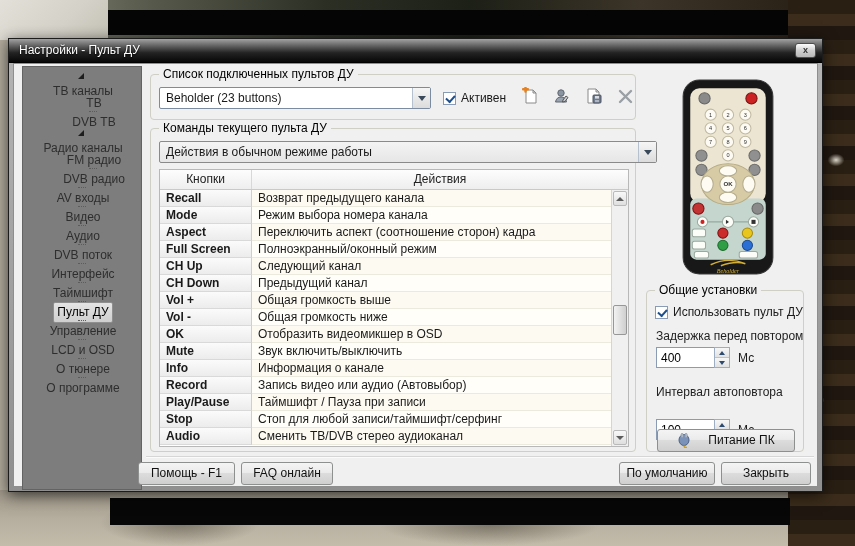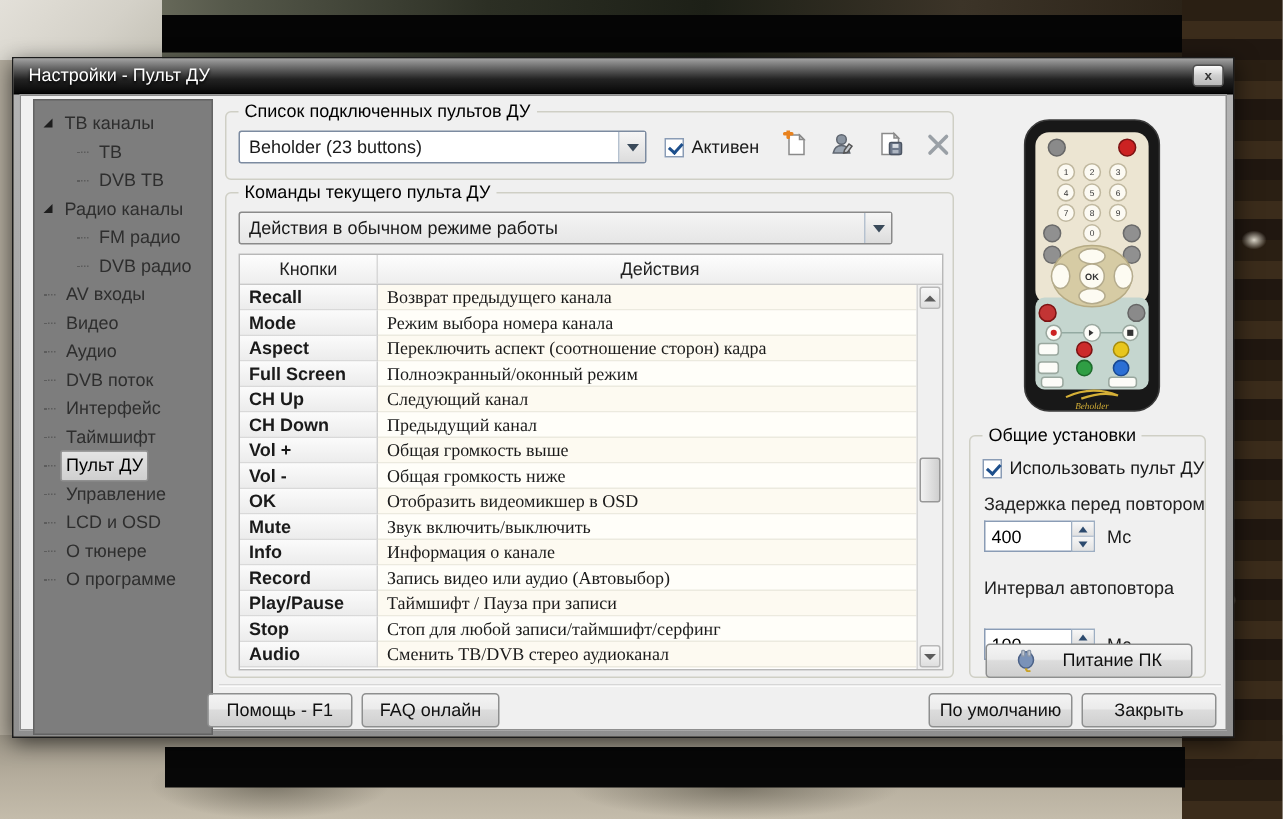--- a/index.html
+++ b/index.html
@@ -39,21 +39,21 @@
     background:linear-gradient(180deg,#fdfdfd,#cfcfcf 50%,#b9b9b9);
     border:1px solid #4e4e4e; border-radius:3px; color:#333; font-size:9px; font-weight:bold;
     text-align:center; line-height:13px; cursor:default; }
   .client { position:absolute; left:4px; right:4px; top:24px; bottom:4px;
     background:#f0f0f0; border:1px solid #8e8e8e; }
 
   
   .sidebar { position:absolute; left:8px; top:2px; width:120px; height:424px;
     background:#7d7d7d; border:1px solid #636363; padding:6px 4px 0 6px; overflow:hidden; }
   .tree-item { height:19px; line-height:19px; color:#2e2e2e; white-space:nowrap;
-    display:flex; align-items:center; cursor:default; }
+    display:flex; align-items:center; cursor:default;flex-direction:column; }
   .tree-item.child { padding-left:22px; }
   .tree-item .dash { width:8px; border-top:1px dotted #5c5c5c; margin-right:3px; flex:none; }
   .expand-glyph { width:0; height:0; border-left:6px solid transparent;
     border-bottom:6px solid #1d1d1d; margin:0 4px 2px 0; flex:none; }
   .tree-label { padding:0 3px; border:1px solid transparent; }
   .tree-item.selected .tree-label { background:linear-gradient(180deg,#e4e4e4,#cfcfcf);
     border:1px solid #8f8f8f; border-radius:2px; color:#000; }
 
   
   .groupbox { position:absolute; border:1px solid #cfcfc5; border-radius:4px; }
@@ -88,21 +88,21 @@
   .th { line-height:19px; text-align:center; color:#222; }
   .th-buttons { width:92px; border-right:1px solid #d8d8d8; flex:none; }
   .th-actions { flex:1; }
   .tbl-body { flex:1; overflow:hidden; position:relative; }
   .tbl-rows { position:absolute; left:0; top:0; right:17px; bottom:0; }
   .t-row { display:flex; height:17px; }
   .t-cell-btn { width:92px; flex:none; font-weight:bold; padding-left:6px; line-height:16px;
     background:linear-gradient(180deg,#fbfbfb,#ececec); border-right:1px solid #cfcfcf;
     border-bottom:1px solid #d9d9d9; white-space:nowrap; overflow:hidden; }
   .t-cell-act { flex:1; padding-left:6px; line-height:16px; background:#fdfaf1;
-    border-bottom:1px solid #eceadf; white-space:nowrap; overflow:hidden;font-family:Liberation Serif, serif; }
+    border-bottom:1px solid #eceadf; white-space:nowrap; overflow:hidden; }
   .t-row:nth-child(even) .t-cell-act { background:#fffef9; }
 
   
   .vscroll { position:absolute; right:0; top:0; bottom:0; width:17px; background:#f0f0f0;
     border-left:1px solid #d5d5d5; }
   .sc-btn { position:absolute; left:1px; right:1px; height:15px;
     background:linear-gradient(180deg,#f8f8f8,#dfdfdf); border:1px solid #b9b9b9; border-radius:2px;
     display:flex; align-items:center; justify-content:center; }
   .sc-btn.up { top:1px; } .sc-btn.down { bottom:1px; }
   .sc-btn i { width:0; height:0; border-left:4px solid transparent; border-right:4px solid transparent; }
@@ -265,21 +265,21 @@
         <div class="tool-btn">
           <svg width="18" height="18" viewBox="0 0 18 18">
             <path d="M3,4 L14,15 M14,4 L3,15" stroke="#9aa0a6" stroke-width="2.4" stroke-linecap="round"></path>
           </svg>
         </div>
       </div>
     </div>
 
     <div class="groupbox" style="left:136px;top:64px;width:486px;height:324px;">
       <span class="gb-label">Команды текущего пульта ДУ</span>
-      <div class="combo flat" style="left:8px;top:12px;width:436px;gap:48px;">
+      <div class="combo flat" style="left:8px;top:12px;width:498px;gap:48px;">
         <span class="combo-text">Действия в обычном режиме работы</span>
         <span class="combo-arrow">
             <i></i>
           </span>
       </div>
       <div class="cmd-table">
         <div class="tbl-head">
           <div class="th th-buttons">Кнопки</div>
           <div class="th th-actions">Действия</div>
         </div>

